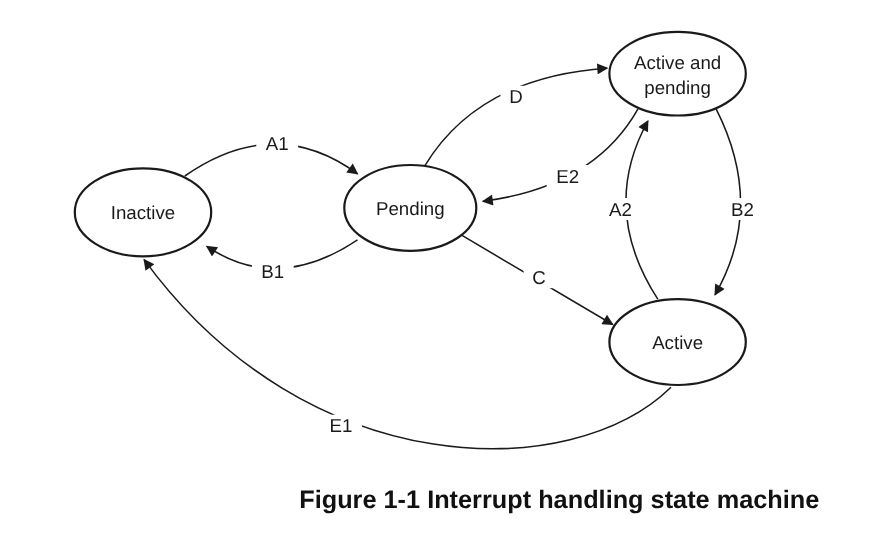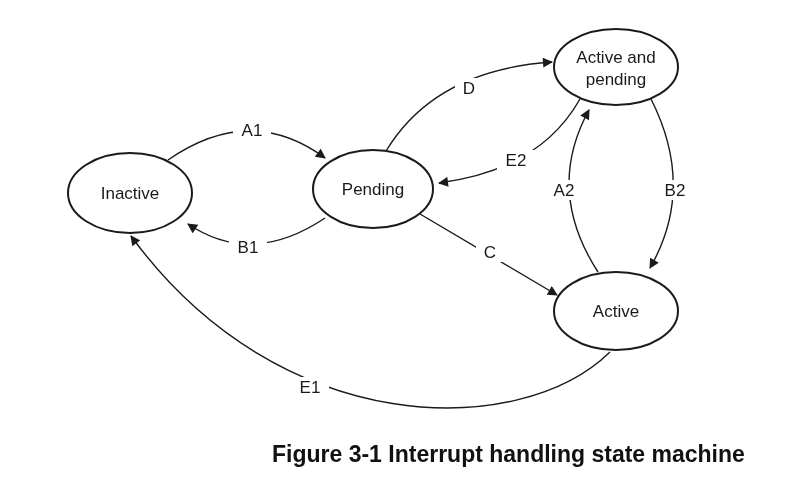--- a/index.html
+++ b/index.html
@@ -110,15 +110,15 @@
       <ellipse class="state-ellipse" cx="616" cy="67" rx="62" ry="38"></ellipse>
       <text class="state-label" x="616" y="63"><tspan x="616">Active and</tspan><tspan x="616" dy="22">pending</tspan></text>
     </g>
 
     <g>
       <ellipse class="state-ellipse" cx="616" cy="311" rx="62" ry="39"></ellipse>
       <text class="state-label" x="616" y="317">Active</text>
     </g>
   </svg>
 
-  <div class="caption">Figure 3-1 Interrupt handling state machine</div>
+  <div class="caption">Figure 1-1 Interrupt handling state machine</div>
 
 </div>
 
 </body></html>

